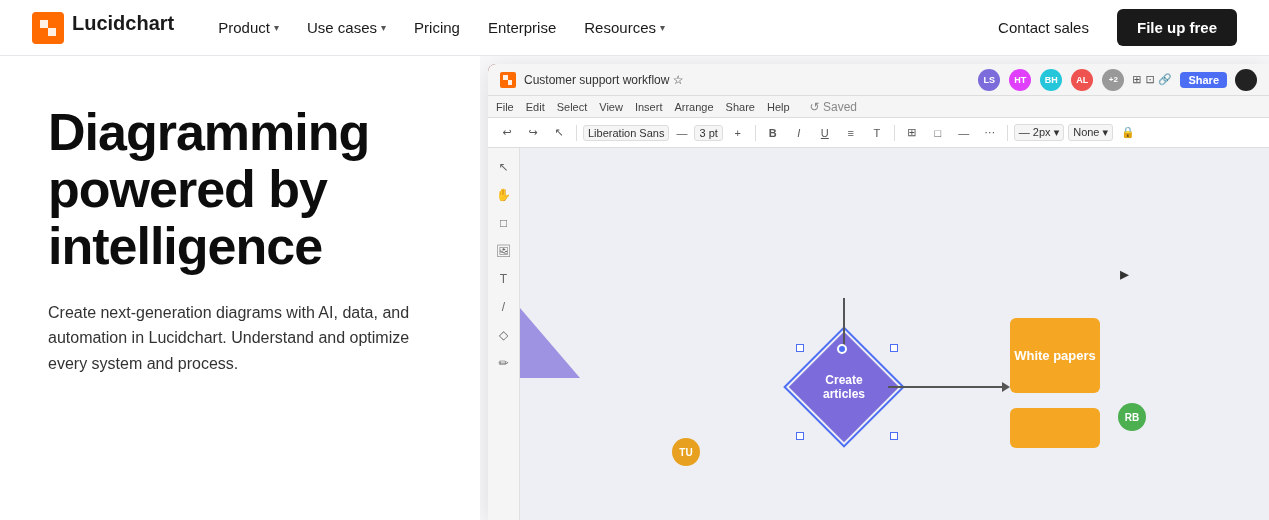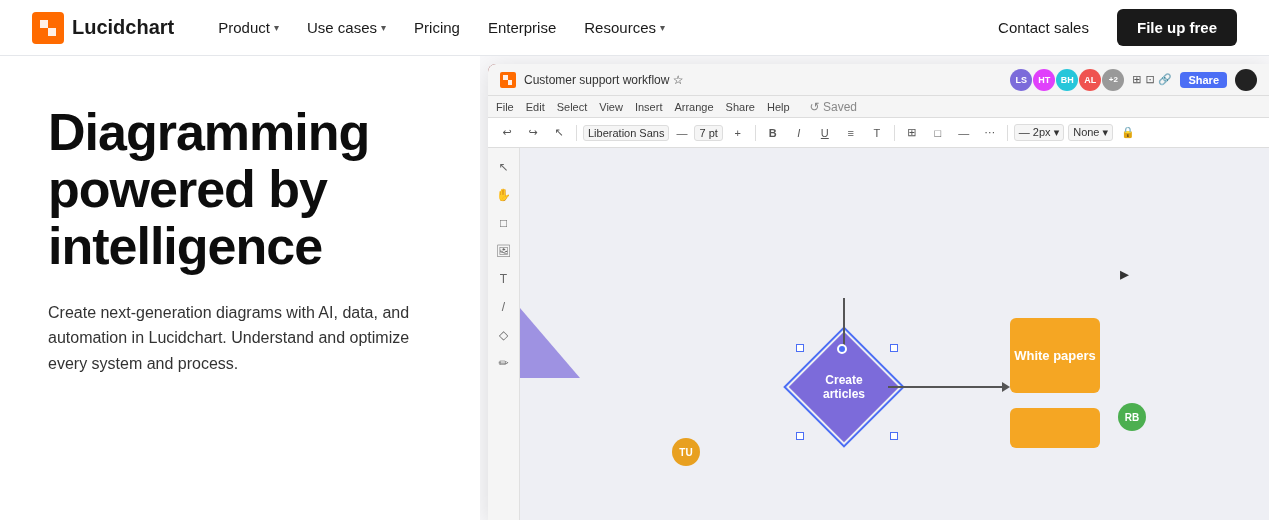--- a/index.html
+++ b/index.html
@@ -11,21 +11,20 @@
       align-items: center;
       padding: 0 32px;
       height: 56px;
       border-bottom: 1px solid #e5e7eb;
       position: relative;
       z-index: 10;
       background: #fff;
     }
     .nav-logo {
       display: flex;
-      align-items: center;
       gap: 8px;
       margin-right: 32px;
       text-decoration: none;
     }
     .logo-icon {
       width: 32px;
       height: 32px;
     }
     .logo-text {
       font-size: 20px;
@@ -133,21 +132,21 @@
       width: 16px;
       height: 16px;
     }
     .app-title-text {
       font-size: 12px;
       color: #333;
       flex: 1;
     }
     .collab-avatars {
       display: flex;
-      gap: 1px;
+      gap: 9px;
     }
     .avatar-circle {
       width: 22px;
       height: 22px;
       border-radius: 50%;
       display: flex;
       align-items: center;
       justify-content: center;
       font-size: 9px;
       font-weight: 700;
@@ -404,21 +403,21 @@
         </span>
       </div>
 
       <div class="app-toolbar">
         <div class="toolbar-btn">↩</div>
         <div class="toolbar-btn">↪</div>
         <div class="toolbar-btn">↖</div>
         <div class="toolbar-separator"></div>
         <span class="font-selector">Liberation Sans</span>
         <span style="font-size:11px;color:#555;padding:0 3px">—</span>
-        <span class="font-selector">7 pt</span>
+        <span class="font-selector">3 pt</span>
         <div class="toolbar-btn">+</div>
         <div class="toolbar-separator"></div>
         <div class="toolbar-btn" style="font-weight:700">B</div>
         <div class="toolbar-btn" style="font-style:italic">I</div>
         <div class="toolbar-btn" style="text-decoration:underline">U</div>
         <div class="toolbar-btn">≡</div>
         <div class="toolbar-btn">T</div>
         <div class="toolbar-separator"></div>
         <div class="toolbar-btn">⊞</div>
         <div class="toolbar-btn">□</div>

